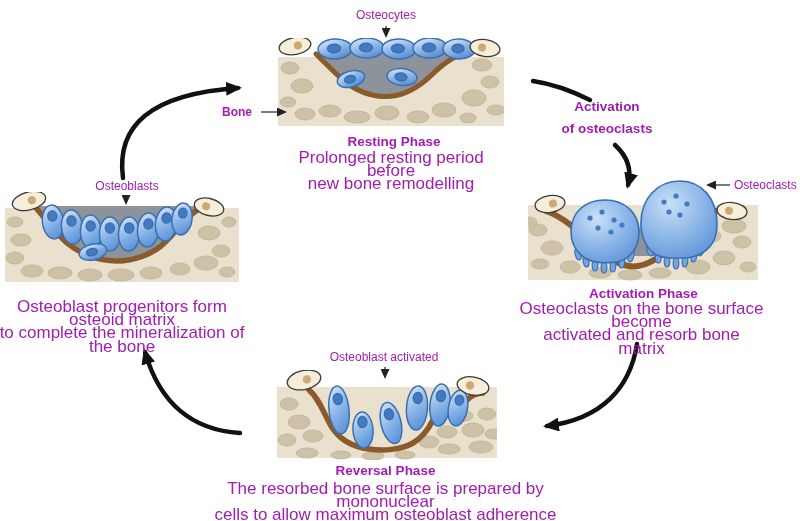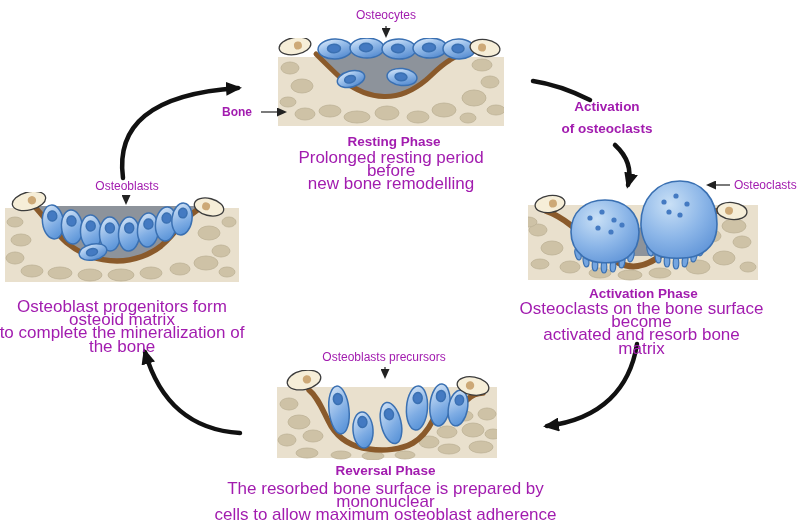--- a/index.html
+++ b/index.html
@@ -333,21 +333,21 @@
 new bone remodelling</div>
 
   <div class="txt title" style="left:537px;top:96px;width:140px;line-height:22px">Activation
 of osteoclasts</div>
 
   <div class="txt lbl left" style="left:734px;top:178px;width:70px">Osteoclasts</div>
   <div class="txt title" style="left:541px;top:286px;width:205px">Activation Phase</div>
   <div class="txt desc" style="left:519px;top:302px;width:245px">Osteoclasts on the bone surface become
 activated and resorb bone matrix</div>
 
-  <div class="txt lbl" style="left:318px;top:350px;width:132px">Osteoblasts precursors</div>
+  <div class="txt lbl" style="left:318px;top:350px;width:132px">Osteoblast activated</div>
   <div class="txt title" style="left:283px;top:463px;width:205px">Reversal Phase</div>
   <div class="txt desc" style="left:213px;top:482px;width:345px">The resorbed bone surface is prepared by mononuclear
 cells to allow maximum osteoblast adherence</div>
 
   <div class="txt lbl" style="left:91px;top:179px;width:72px">Osteoblasts</div>
   <div class="txt desc" style="left:-2px;top:300px;width:248px">Osteoblast progenitors form osteoid matrix
 to complete the mineralization of the bone</div>
 
 </div>
 

